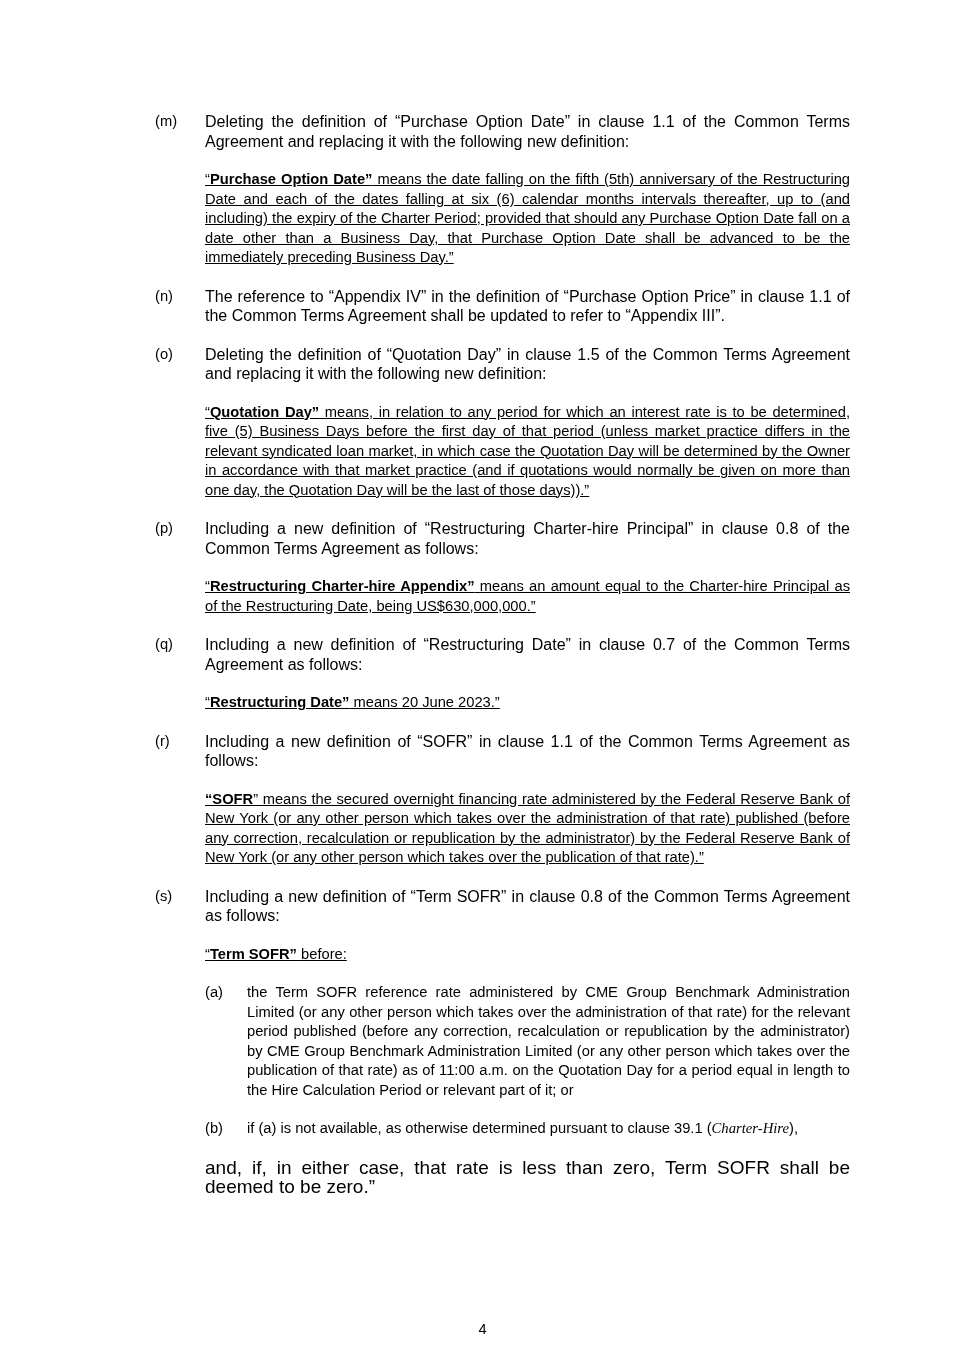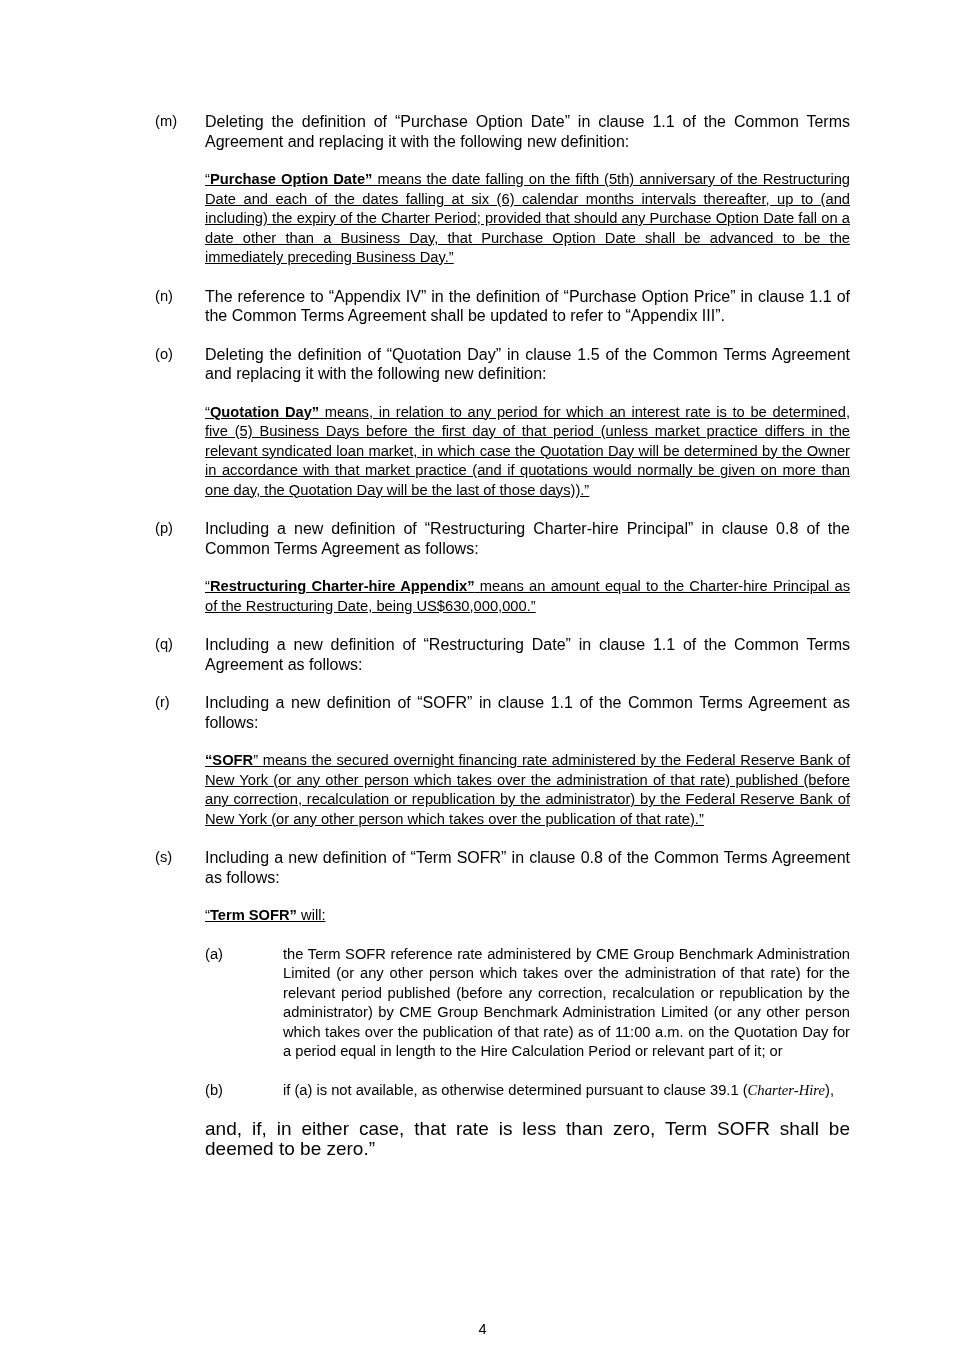--- a/index.html
+++ b/index.html
@@ -53,21 +53,20 @@
     width: 42px;
     flex: 0 0 42px;
     font-size: 14.7px;
     line-height: 19.5px;
   }
   .sub-body {
     flex: 1 1 auto;
     font-size: 14.7px;
     line-height: 19.5px;
     text-align: justify;
-    margin-left: 36px;
   }
   .tail-para {
     margin: 0 0 19px 50px;
     font-size: 19px;
     line-height: 19.5px;
     text-align: justify;
   }
   b { font-weight: bold; }
   i { font-style: italic; font-family: Liberation Serif, serif; }
   .page-number {
@@ -111,40 +110,43 @@
     <div class="clause-marker">(p)</div>
     <div class="clause-body">Including a new definition of “Restructuring Charter-hire Principal” in clause 0.8 of the Common Terms Agreement as follows:</div>
   </div>
 
   <div class="quote-block">
     <span>“</span><b>Restructuring Charter-hire Appendix”</b><span> means an amount equal to the Charter-hire Principal as of the Restructuring Date, being US$630,000,000.”</span>
   </div>
 
   <div class="clause">
     <div class="clause-marker">(q)</div>
-    <div class="clause-body">Including a new definition of “Restructuring Date” in clause 1.1 of the Common Terms Agreement as follows:</div>
+    <div class="clause-body">Including a new definition of “Restructuring Date” in clause 0.7 of the Common Terms Agreement as follows:</div>
   </div>
 
+  <div class="quote-block">
+    <span>“</span><b>Restructuring Date”</b><span> means 20 June 2023.”</span>
+  </div>
 
   <div class="clause">
     <div class="clause-marker">(r)</div>
     <div class="clause-body">Including a new definition of “SOFR” in clause 1.1 of the Common Terms Agreement as follows:</div>
   </div>
 
   <div class="quote-block">
     <span></span><b>“SOFR</b><span>” means the secured overnight financing rate administered by the Federal Reserve Bank of New York (or any other person which takes over the administration of that rate) published (before any correction, recalculation or republication by the administrator) by the Federal Reserve Bank of New York (or any other person which takes over the publication of that rate).”</span>
   </div>
 
   <div class="clause">
     <div class="clause-marker">(s)</div>
     <div class="clause-body">Including a new definition of “Term SOFR” in clause 0.8 of the Common Terms Agreement as follows:</div>
   </div>
 
   <div class="quote-block">
-    <span>“</span><b>Term SOFR”</b><span> will:</span>
+    <span>“</span><b>Term SOFR”</b><span> before:</span>
   </div>
 
   <div class="sub-clause">
     <div class="sub-marker">(a)</div>
     <div class="sub-body">the Term SOFR reference rate administered by CME Group Benchmark Administration Limited (or any other person which takes over the administration of that rate) for the relevant period published (before any correction, recalculation or republication by the administrator) by CME Group Benchmark Administration Limited (or any other person which takes over the publication of that rate) as of 11:00 a.m. on the Quotation Day for a period equal in length to the Hire Calculation Period or relevant part of it; or</div>
   </div>
 
   <div class="sub-clause">
     <div class="sub-marker">(b)</div>
     <div class="sub-body"><span>if (a) is not available, as otherwise determined pursuant to clause 39.1 (</span><i>Charter-Hire</i><span>),</span></div>

